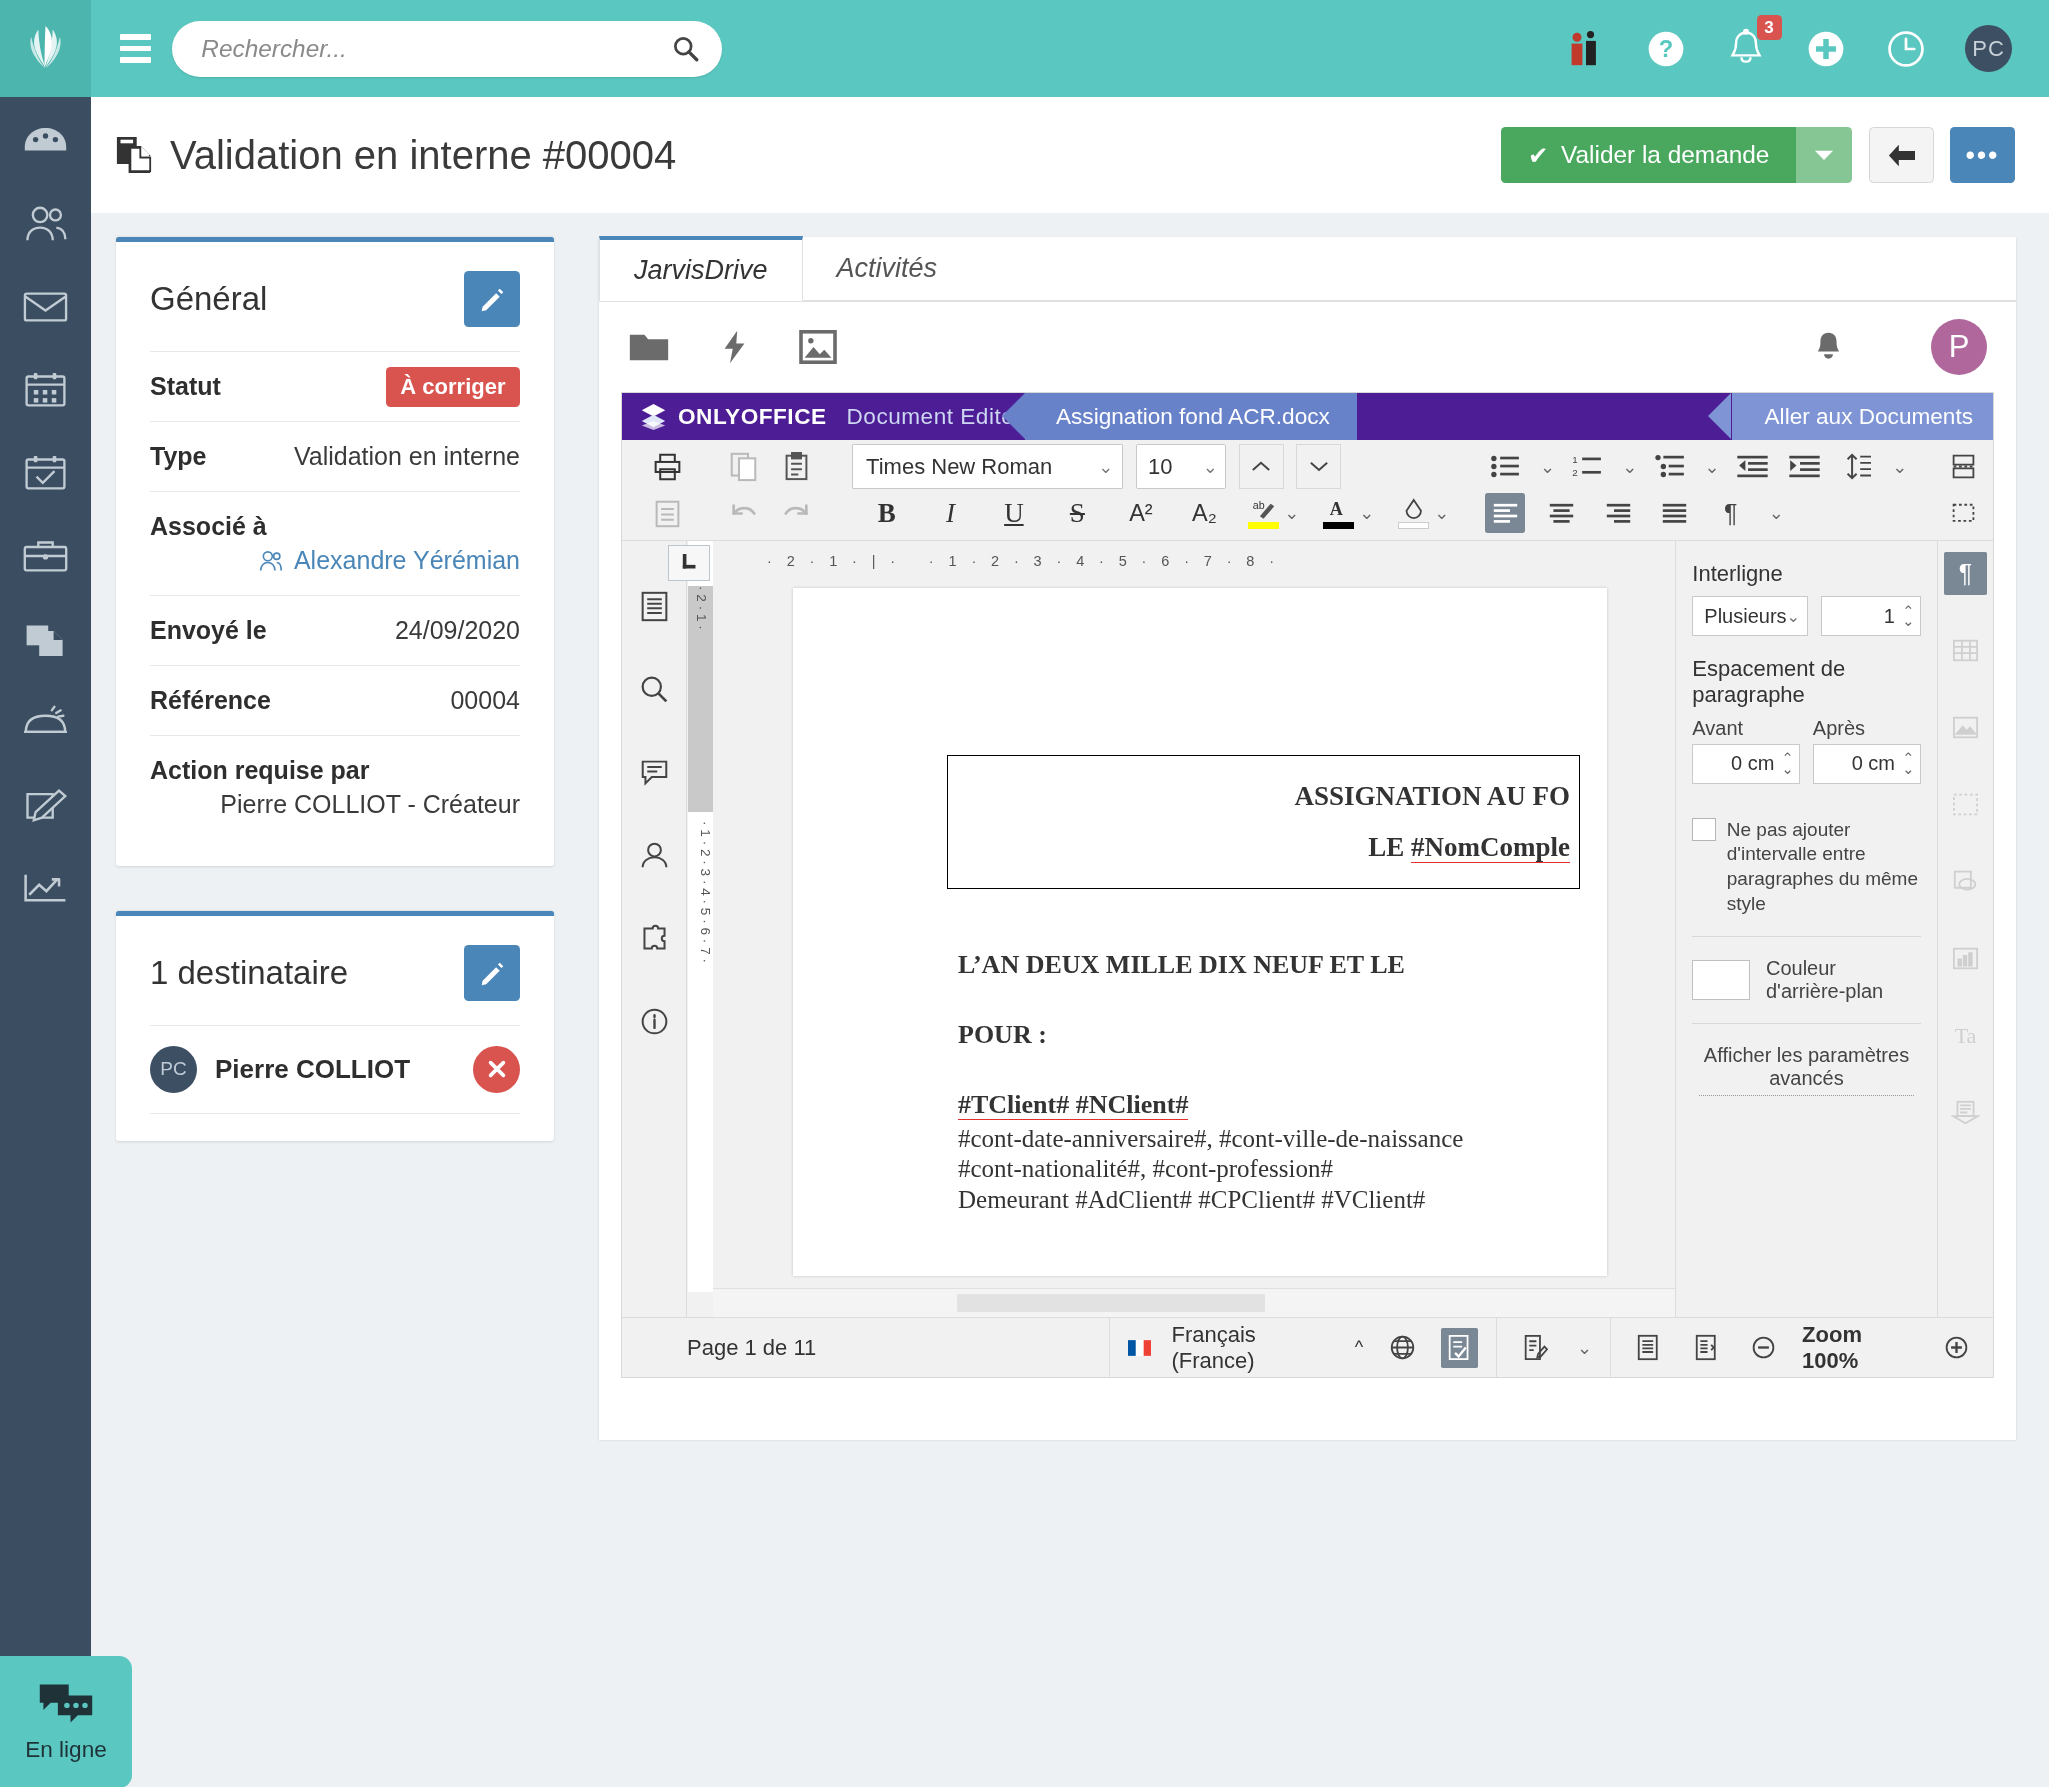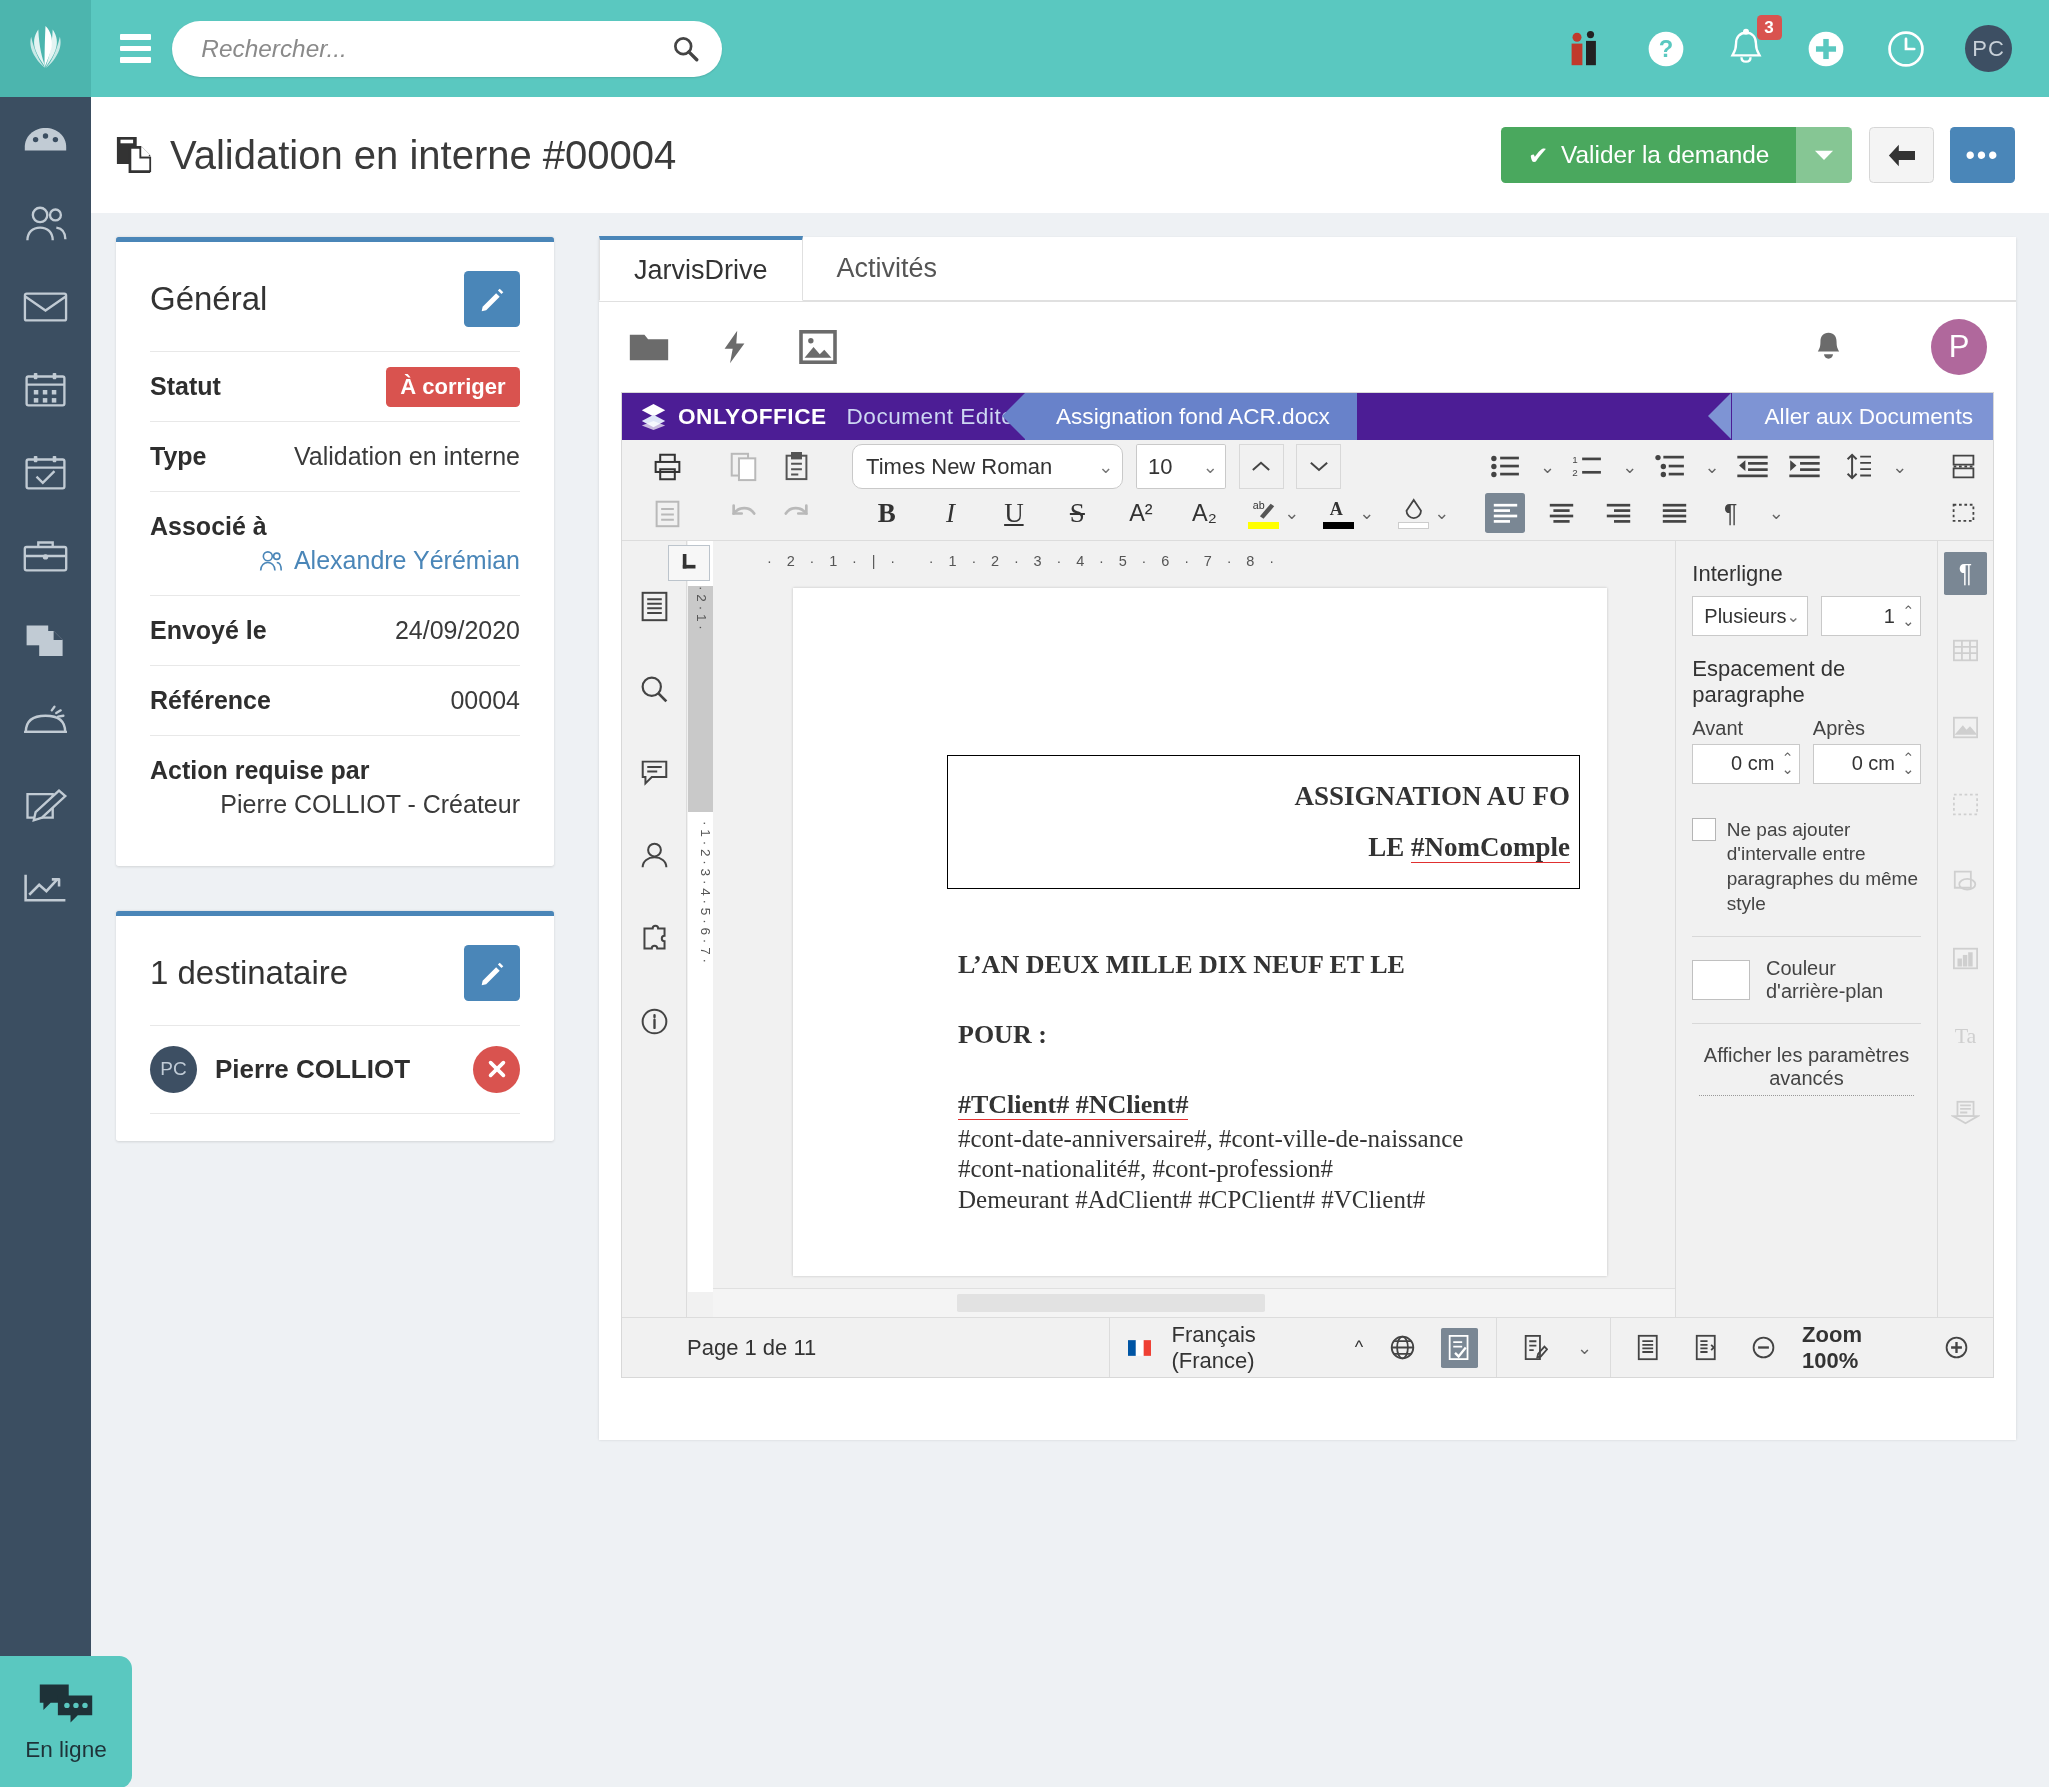--- a/index.html
+++ b/index.html
@@ -77,21 +77,21 @@
   .recip { display:flex; align-items:center; gap:18px; border-top:0.9px solid #e8e8e8; border-bottom:0.9px solid #e8e8e8; padding:20px 0; }
   .recip .av { width:47px; height:47px; border-radius:50%; background:#3d4f63; color:#c0cbd6; font-size:19px;
      display:flex; align-items:center; justify-content:center; }
   .recip .nm { font-size:26px; font-weight:bold; color:#2e2e2e; }
   .recip .del { margin-left:auto; width:47px; height:47px; border-radius:50%; background:#d9534f; border:none; cursor:pointer;
      color:#fff; font-size:24.4px; display:flex; align-items:center; justify-content:center; }
 
   
   .rpanel { position:absolute; top:237px; left:599px; width:1417px; height:1203px; background:#fff;
      box-shadow:0 0.9px 2.7px rgba(0,0,0,.12); }
-  .tabs { display:flex; height:65px; border-bottom:0.9px solid #e0e0e0; }
+  .tabs { display:flex; height:65px; border-bottom:0.9px solid #e0e0e0;font-style:italic; }
   .tab { padding:0 34px; display:flex; align-items:center; font-size:27px; color:#555; cursor:pointer; border-bottom:0.9px solid #e0e0e0; }
   .tab.active { background:#fff; border-top:4.5px solid #4a86b8; border-left:0.9px solid #e0e0e0; border-right:0.9px solid #e0e0e0;
      border-bottom:0.9px solid #fff; margin-top:-0.9px; color:#333; }
   .tabfill { flex:1; border-bottom:0.9px solid #e0e0e0; }
   .drivebar { height:90px; display:flex; align-items:center; padding:0 29px; gap:51px; }
   .drivebar .dicon { cursor:pointer; display:flex; align-items:center; }
   .drivebar .spacer { margin-left:auto; }
   .avatar-p { width:56px; height:56px; border-radius:50%; background:#b0689c; color:#fff; font-size:31px;
      display:flex; align-items:center; justify-content:center; }
 
@@ -105,21 +105,21 @@
   .oo-tabname:before { content:""; position:absolute; left:-23.5px; top:0; border-top:23.5px solid transparent; border-bottom:23.5px solid transparent; border-right:23.5px solid #6882ca; }
   .oo-docs { position:absolute; right:0; top:0; height:47px; display:flex; align-items:center; padding:0 20px 0 33px; background:#7e94d4; }
   .oo-docs:before { content:""; position:absolute; left:-23.5px; top:0; border-top:23.5px solid transparent; border-bottom:23.5px solid transparent; border-right:23.5px solid #7e94d4; }
 
   .oo-toolbar { height:101px; background:#f1f1f1; border-bottom:0.9px solid #dcdcdc; display:flex; align-items:center; padding:0 12.7px; gap:0; }
   .tgrp { display:flex; flex-direction:column; justify-content:center; gap:3.6px; padding:0 12.7px; }
   .trow { display:flex; align-items:center; gap:12.7px; height:43px; }
   .tbtn { width:40px; height:40px; display:flex; align-items:center; justify-content:center; cursor:pointer; }
   .tbtn.active { background:#7a8794; border-radius:2.7px; }
   .vsep { width:0.9px; height:71px; background:#d2d2d2; margin:0 5.4px; }
-  .fontsel { width:271px; height:45px; background:#fff; border:0.9px solid #c9c9c9; border-radius:10px; display:flex; align-items:center;
+  .fontsel { width:271px; height:45px; background:#fff; border:0.9px solid #c9c9c9; border-radius:1px; display:flex; align-items:center;
      padding:0 9px 0 12.7px; font-size:22px; color:#333; cursor:pointer; }
   .fontsel .cv { margin-left:auto; color:#777; font-size:18px; }
   .sizesel { width:90px; height:45px; background:#fff; border:0.9px solid #c9c9c9; border-radius:1.8px; display:flex; align-items:center;
      padding:0 7.2px 0 11px; font-size:22px; color:#333; cursor:pointer; }
   .sizesel .cv { margin-left:auto; color:#777; font-size:18px; }
   .stepbtn { width:45px; height:45px; border:0.9px solid #d8d8d8; background:#f1f1f1; display:flex; align-items:center; justify-content:center; cursor:pointer; }
   .cvx { font-size:18px; color:#666; margin-left:1.8px; cursor:pointer; }
   .swatch { width:31px; height:7.2px; margin-top:1.8px; }
 
   .oo-body { position:relative; height:778px; background:#f1f1f1; }

